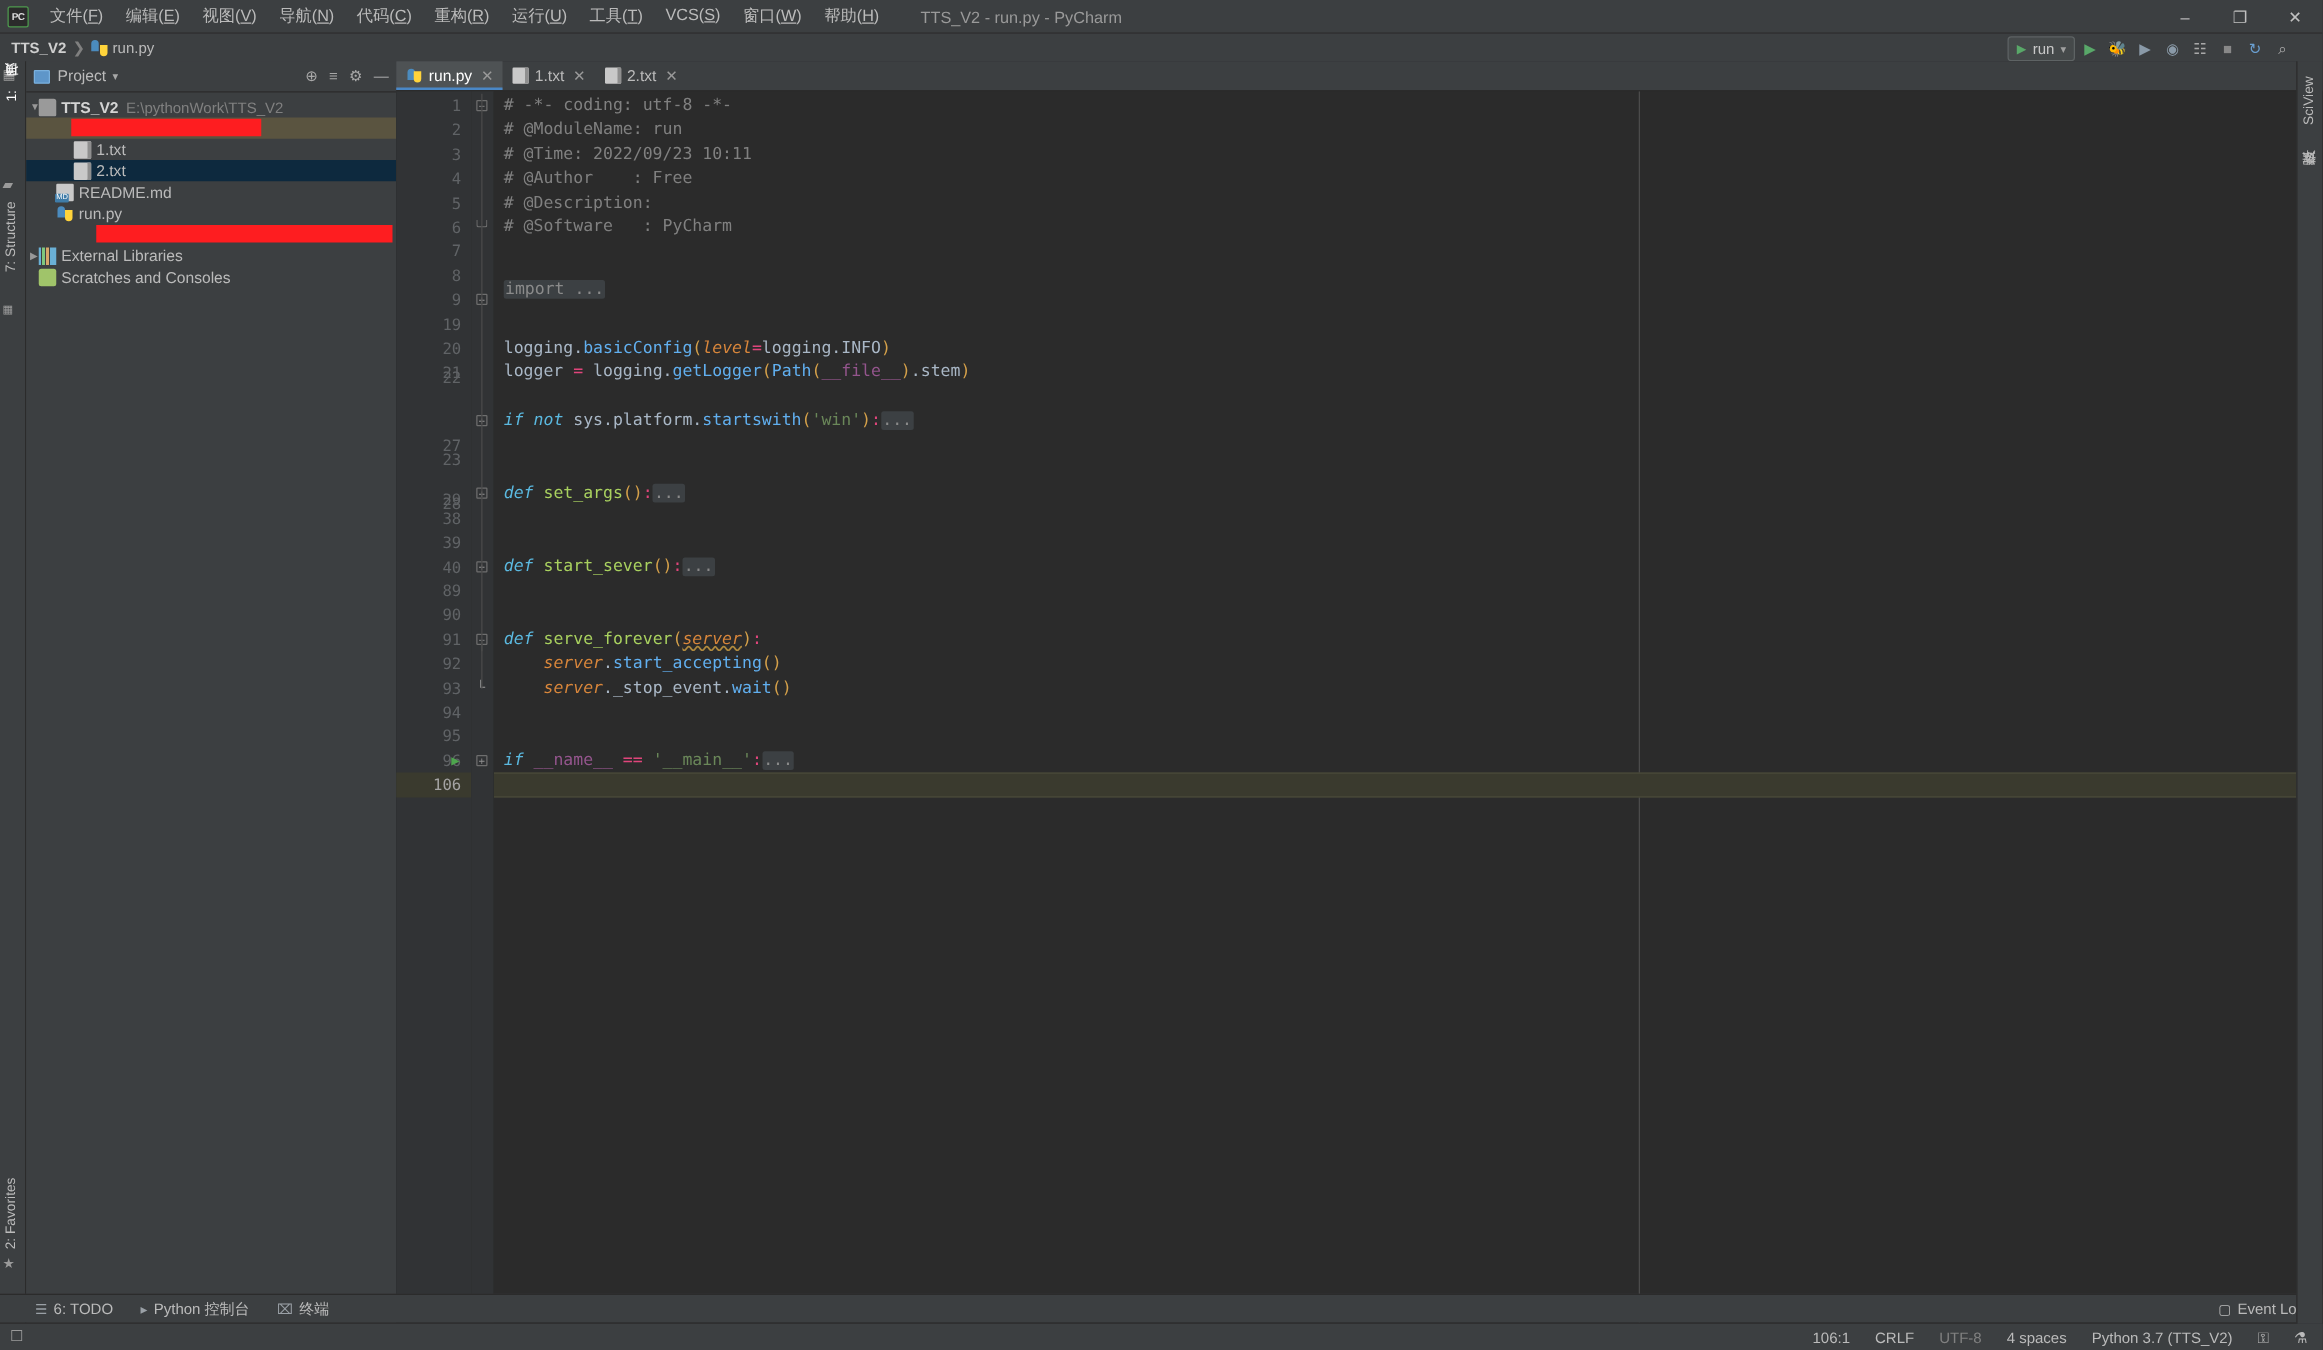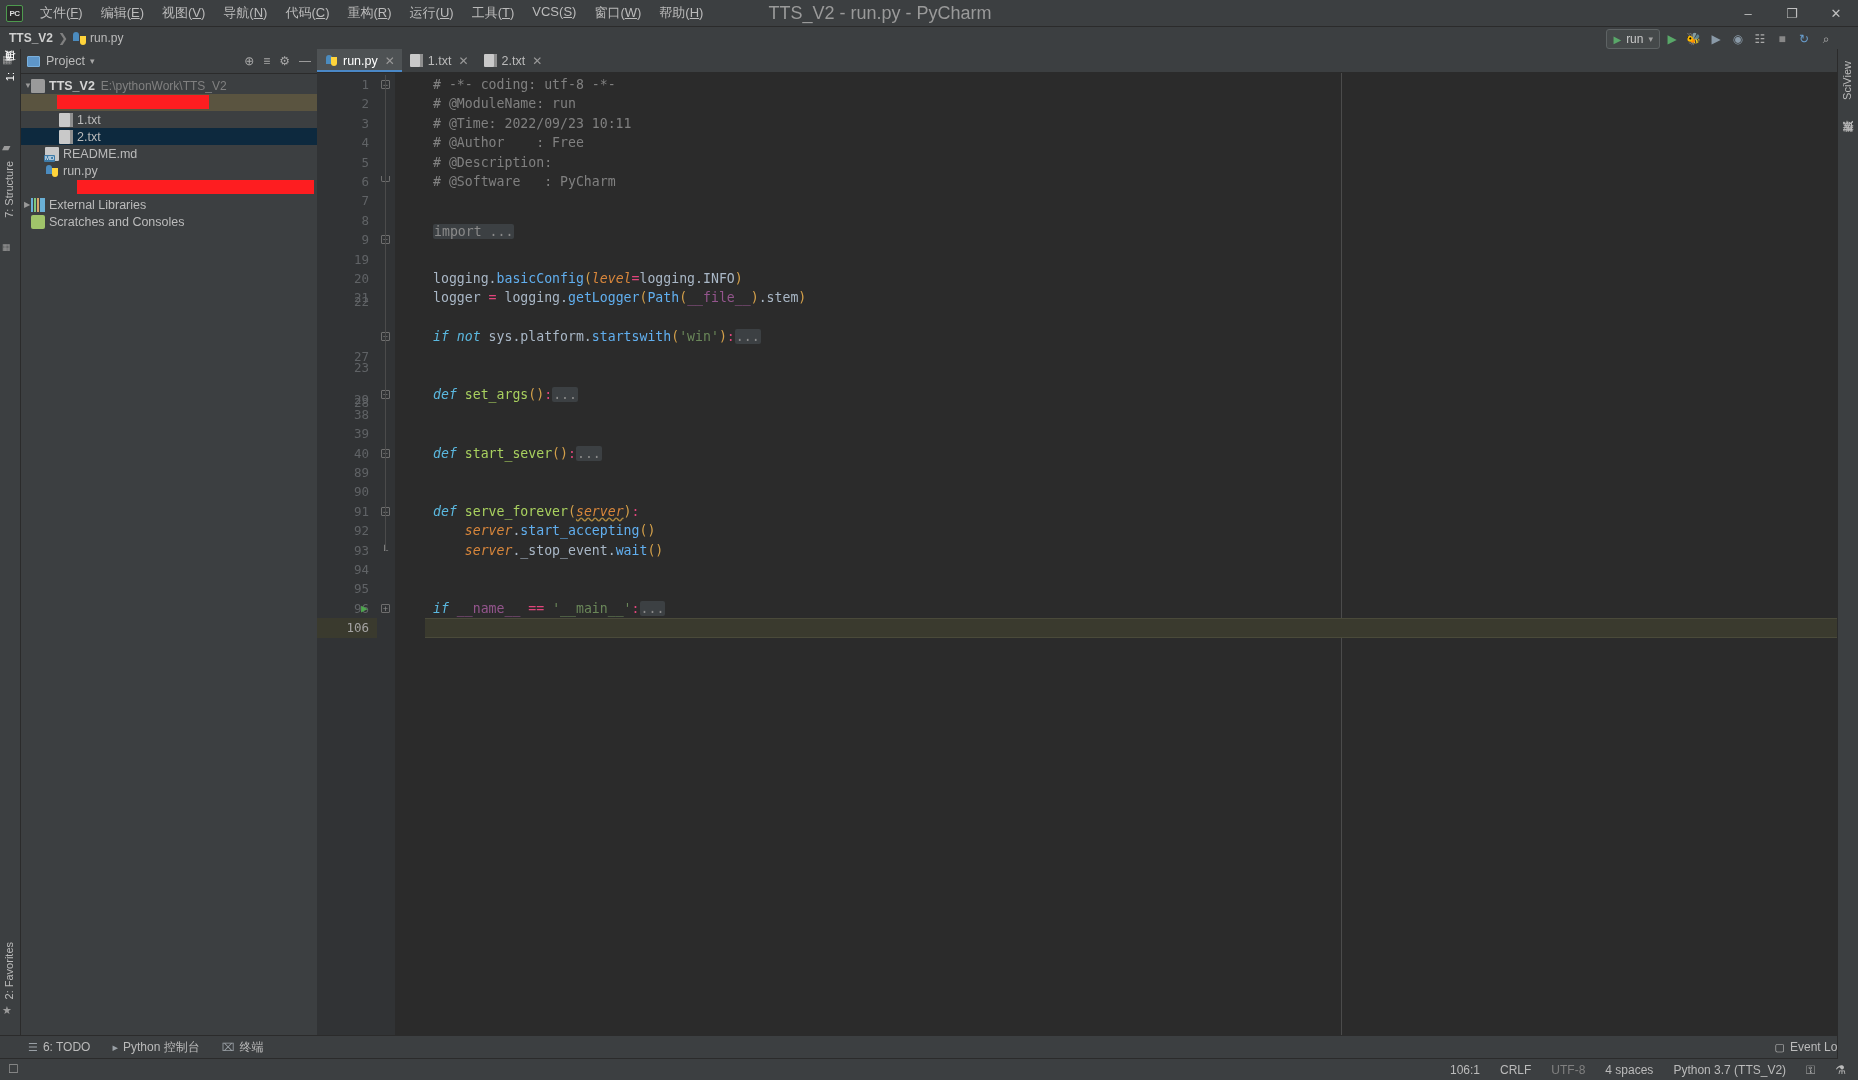--- a/index.html
+++ b/index.html
@@ -24,21 +24,21 @@
     color: #dcdcdc; font-size: 8px; font-weight: bold;
     display: flex; align-items: center; justify-content: center;
     letter-spacing: -0.5px;
   }
   .menu-item {
     color: #bbbbbb; font-size: 13px; padding: 3px 9px; white-space: nowrap;
     cursor: default;
   }
   .menu-item u { text-decoration: underline; }
   #window-title {
-    color: #9a9a9a; font-size: 18px; margin-left: 56px; white-space: nowrap;
+    color: #9a9a9a; font-size: 13px; margin-left: 24px; white-space: nowrap;
   }
   #winbtns { margin-left: auto; display: flex; height: 27px; }
   .winbtn {
     width: 44px; height: 27px; display: flex; align-items: center;
     justify-content: center; color: #c0c0c0; font-size: 13px;
   }
 
   
   #navbar {
     position: absolute; top: 27px; left: 0; width: 1858px; height: 22px;
@@ -138,21 +138,21 @@
   }
   .tab .tclose { color: #9a9a9a; font-size: 12px; margin-left: 2px; }
   .tab .tico { width: 13px; height: 13px; position: relative; flex:none; }
 
   #code-wrap { position: relative; height: 986px; background: #2b2b2b; display: flex; }
   #gutter {
     width: 60px; background: #313335; position: relative; flex: none;
     font-family: "DejaVu Sans Mono", monospace;
   }
   #fold-col { width: 18px; background: #313335; position: relative; flex: none; }
-  #code-col { flex: 1; position: relative; background: #2b2b2b; overflow: hidden; margin-left: 30px; }
+  #code-col { flex: 1; position: relative; background: #2b2b2b; overflow: hidden; }
 
   .ln {
     position: absolute; right: 8px; color: #606366; font-size: 12.5px;
     line-height: 19.4px; text-align: right;
   }
   .ln.cur { color: #a4a3a3; }
   .fold {
     position: absolute; left: 4px; width: 9px; height: 9px; color: #909090;
     font-size: 9px; line-height: 9px; text-align: center;
   }

